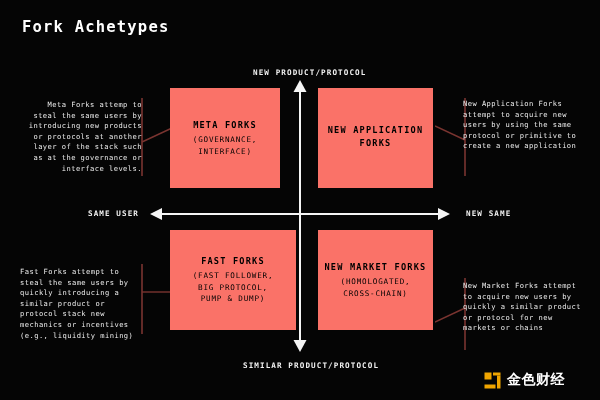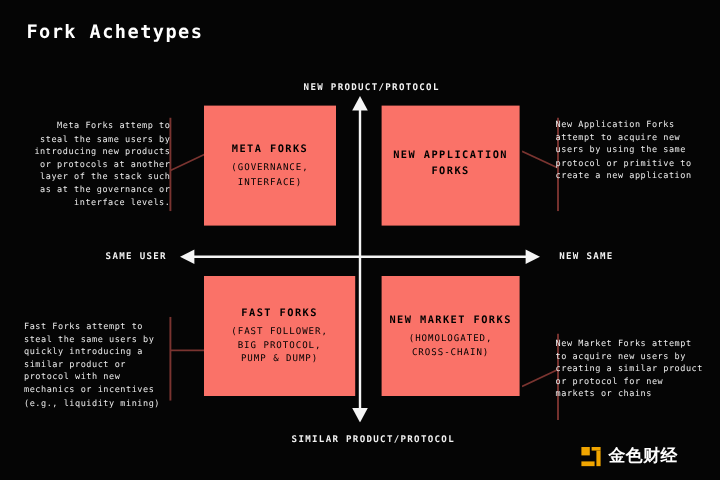--- a/index.html
+++ b/index.html
@@ -189,22 +189,22 @@
   </div>
 
   <div class="quad" id="quad-newmarket">
     <div class="q-title">NEW MARKET FORKS</div>
     <div class="q-sub">(HOMOLOGATED,
 CROSS-CHAIN)</div>
   </div>
 
   <div class="note" id="note-meta">Meta Forks attemp to steal the same users by introducing new products or protocols at another layer of the stack such as at the governance or interface levels.</div>
   <div class="note" id="note-newapp">New Application Forks attempt to acquire new users by using the same protocol or primitive to create a new application</div>
-  <div class="note" id="note-fast">Fast Forks attempt to steal the same users by quickly introducing a similar product or protocol with new mechanics or incentives (e.g., liquidity mining)</div>
-  <div class="note" id="note-newmarket">New Market Forks attempt to acquire new users by creating a similar product or protocol for new markets or chains</div>
+  <div class="note" id="note-fast">Fast Forks attempt to steal the same users by quickly introducing a similar product or protocol stack new mechanics or incentives (e.g., liquidity mining)</div>
+  <div class="note" id="note-newmarket">New Market Forks attempt to acquire new users by quickly a similar product or protocol for new markets or chains</div>
 
   <div id="watermark">
     <svg id="wm-logo" viewBox="0 0 17 17">
       <rect x="0.5" y="0.5" width="7" height="7" fill="#f0a500"></rect>
       <rect x="9" y="0.5" width="7.5" height="3" fill="#f0a500"></rect>
       <rect x="13" y="3.5" width="3.5" height="13" fill="#f0a500"></rect>
       <rect x="0.5" y="12.5" width="11" height="4" fill="#f0a500"></rect>
     </svg>
     <div id="wm-text">金色财经</div>
   </div>

